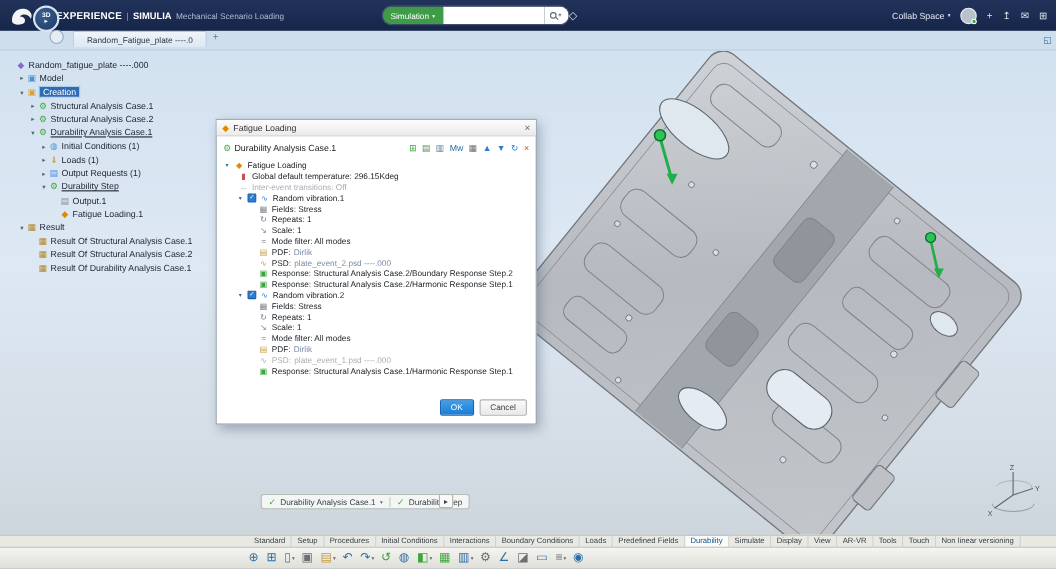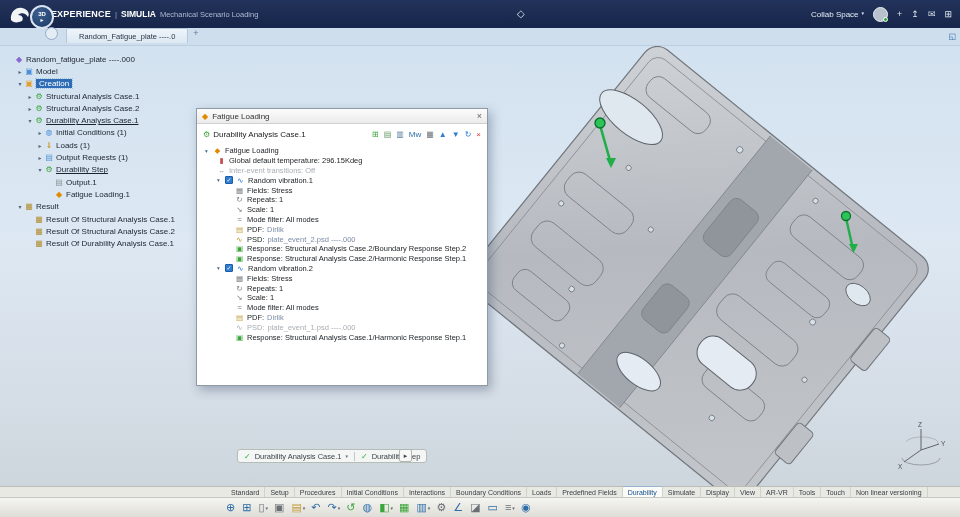--- a/index.html
+++ b/index.html
@@ -105,20 +105,31 @@
     <span class="logo">
       <svg width="26" height="20" viewBox="0 0 26 20">
           <path d="M3,16 C2,8 8,3 14,4 C20,5 22,10 20,13 C18,9 13,8 10,11 C14,11 16,14 14,17 C10,19 5,19 3,16 Z" fill="#ffffff" opacity="0.95"></path>
         </svg>
     </span>
     <span class="titles">
       <span class="brand">3DEXPERIENCE</span>
       <span class="sep">|</span>
       <span class="product">SIMULIA</span>
       <span class="appname">Mechanical Scenario Loading</span>
+    </span>
+    <span class="search">
+      <span class="scope">
+        <span>Simulation</span>
+        <span class="caret">▾</span>
+      </span>
+      <input class="searchfield" style="">
+      <span class="magwrap">
+        <span class="mag"></span>
+        <span class="magplus">+</span>
+      </span>
     </span>
     <span class="tagbtn">◇</span>
     <span class="tright">
       <span class="collab">
         <span>Collab Space</span>
         <span class="caret">▾</span>
       </span>
       <span class="avatar">
           <span class="presence"></span>
         </span>
@@ -465,20 +476,24 @@
             </div>
 
             <div class="drow ind2">
 
               <span class="dic" style="color: rgb(58, 165, 58);">▣</span>
               <span class="dt">Response: Structural Analysis Case.1/Harmonic Response Step.1</span>
               <span class="dv"></span>
             </div>
           </div>
         <div class="dlg-spacer"></div>
+        <div class="dlg-btns">
+          <button class="btn ok">OK</button>
+          <button class="btn cancel">Cancel</button>
+        </div>
       </div>
     </div>
 
     <div class="statuspill">
       <span class="chk-g">✓</span>
       <span class="pill-label">Durability Analysis Case.1</span>
       <span class="pcaret">▾</span>
       <span class="pdiv"></span>
       <span class="chk-g">✓</span>
       <span class="pill-label">Durability Step</span>

